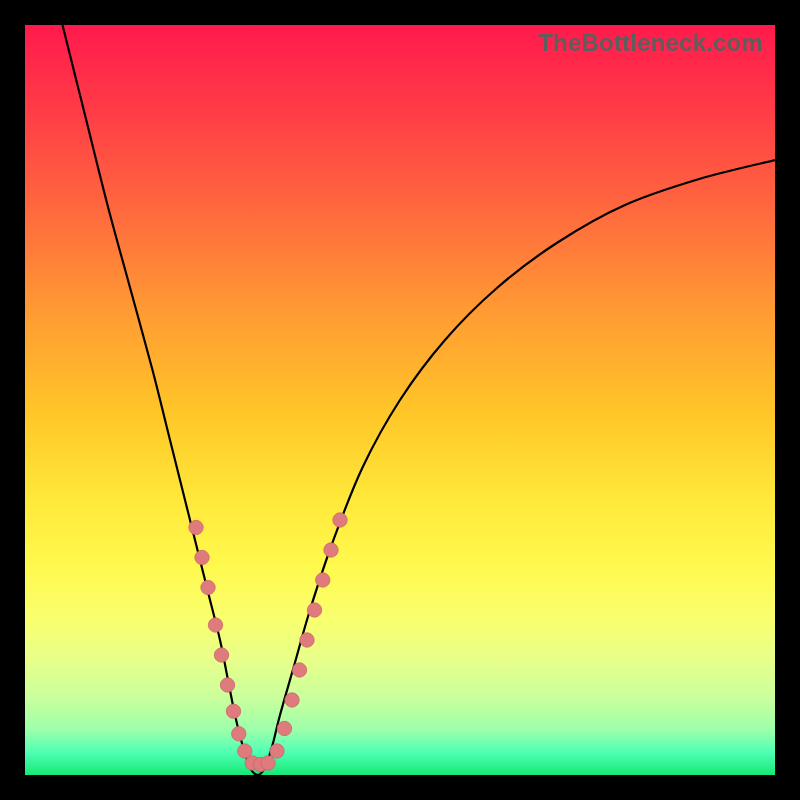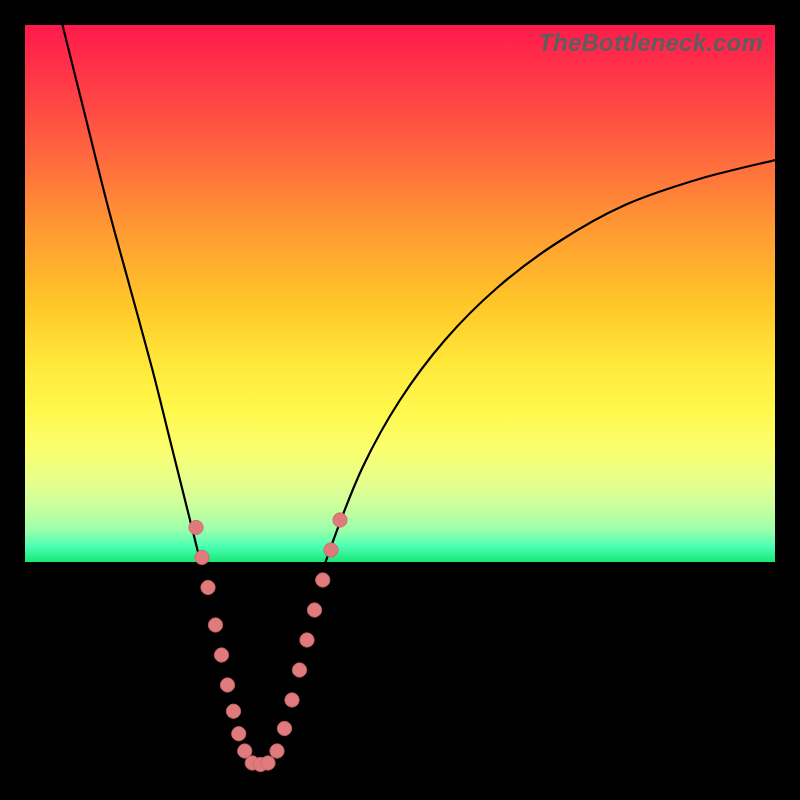--- a/index.html
+++ b/index.html
@@ -14,38 +14,37 @@
   .frame {
     position: absolute;
     inset: 0;
     background: #000;
   }
   .plot-area {
     position: absolute;
     left: 25px;
     top: 25px;
     width: 750px;
-    height: 537px;
+    height: 750px;
     background: linear-gradient(
       to bottom,
       #ff1a4d 0%,
       #ff3e46 12%,
       #ff6a3e 25%,
       #ff9a33 38%,
       #ffc728 52%,
       #ffe83a 63%,
       #fff94d 72%,
       #faff6e 79%,
       #e6ff8c 85%,
       #c8ff9e 90%,
       #9cffab 94%,
       #4fffb4 97%,
       #16e876 100%
     );
-    font-style: italic;
   }
   .attribution {
     position: absolute;
     top: 4px;
     right: 12px;
     font-size: 24px;
     font-weight: 600;
     color: #5e5e5e;
     letter-spacing: 0.2px;
   }

